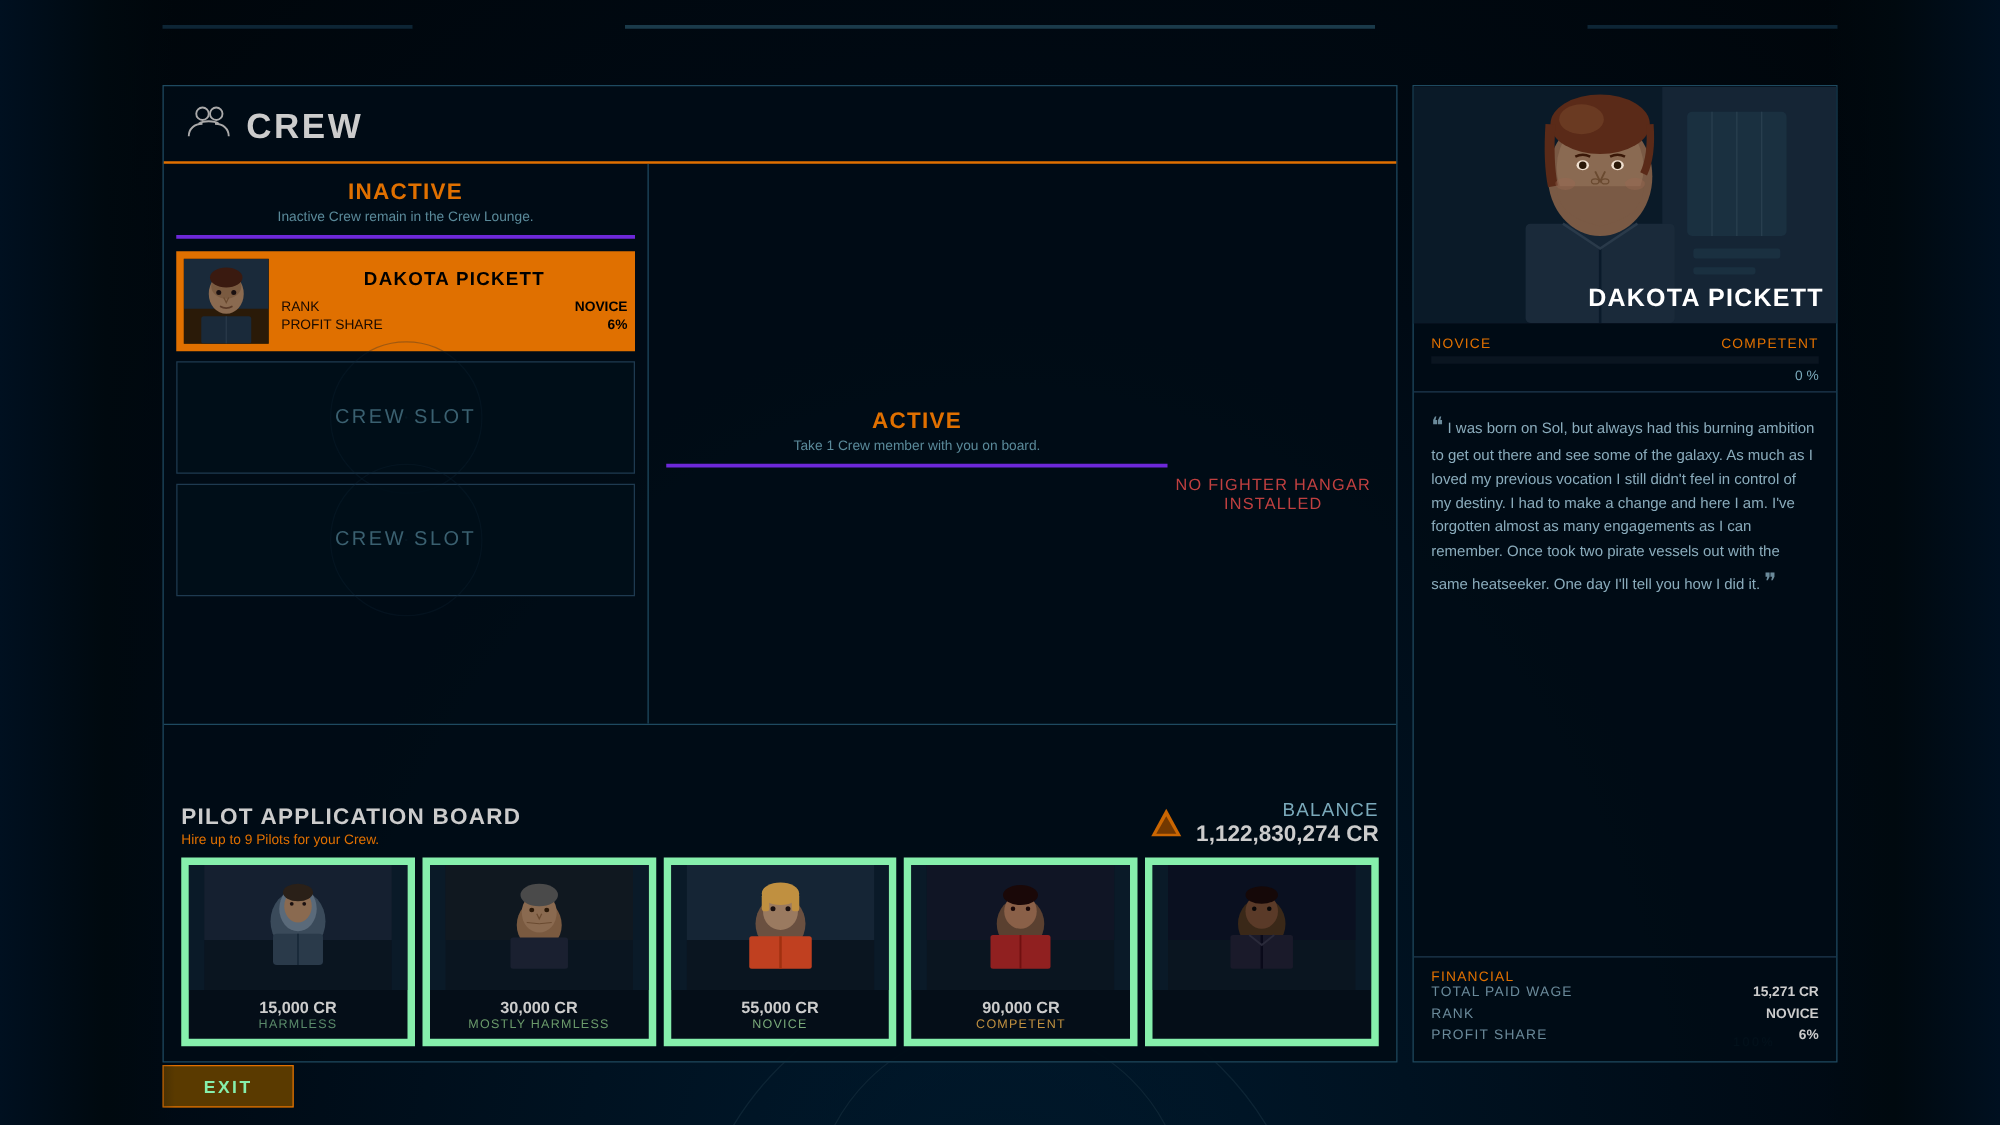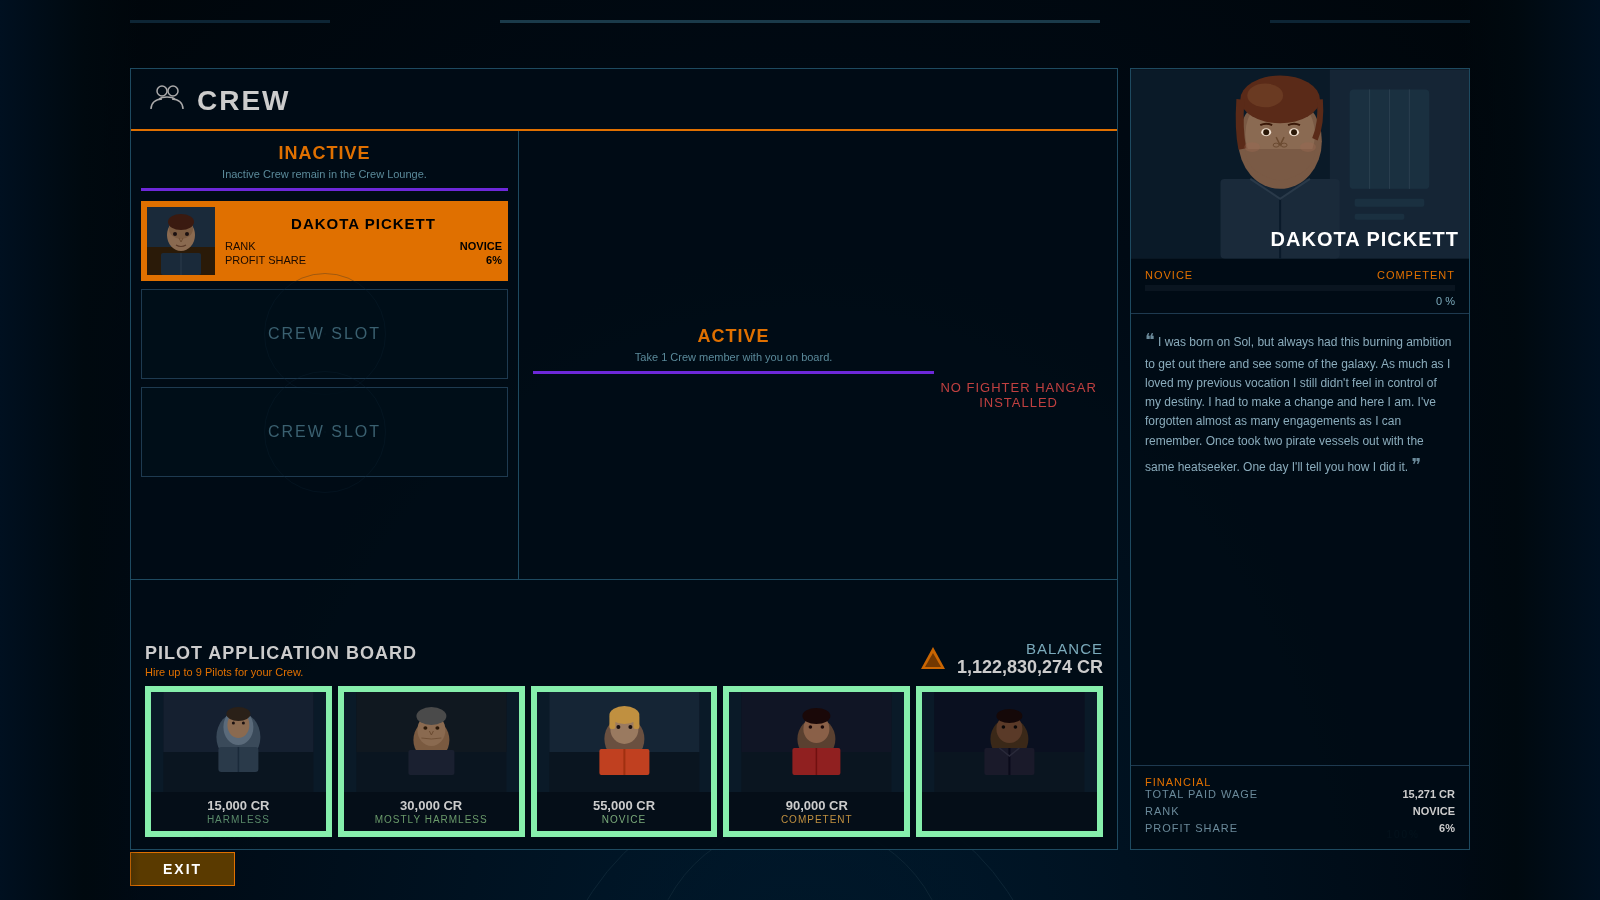--- a/index.html
+++ b/index.html
@@ -422,21 +422,21 @@
       font-weight: bold;
     }
 
     
     .exit-btn {
       position: absolute;
       bottom: 14px;
       left: 130px;
       background: #5a3a00;
       border: 1px solid #e07000;
-      color: #ffffff;
+      color: #86efac;
       font-size: 14px;
       font-weight: bold;
       padding: 8px 32px;
       cursor: pointer;
       letter-spacing: 2px;
     }
 
     
     .top-center-bar {
       position: absolute;

